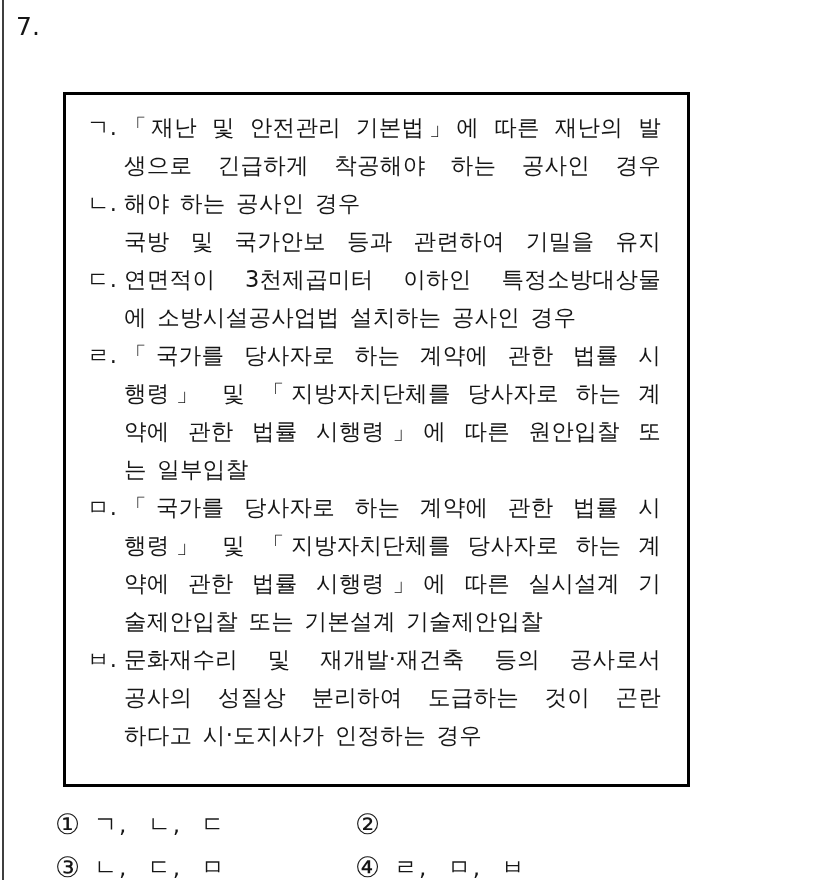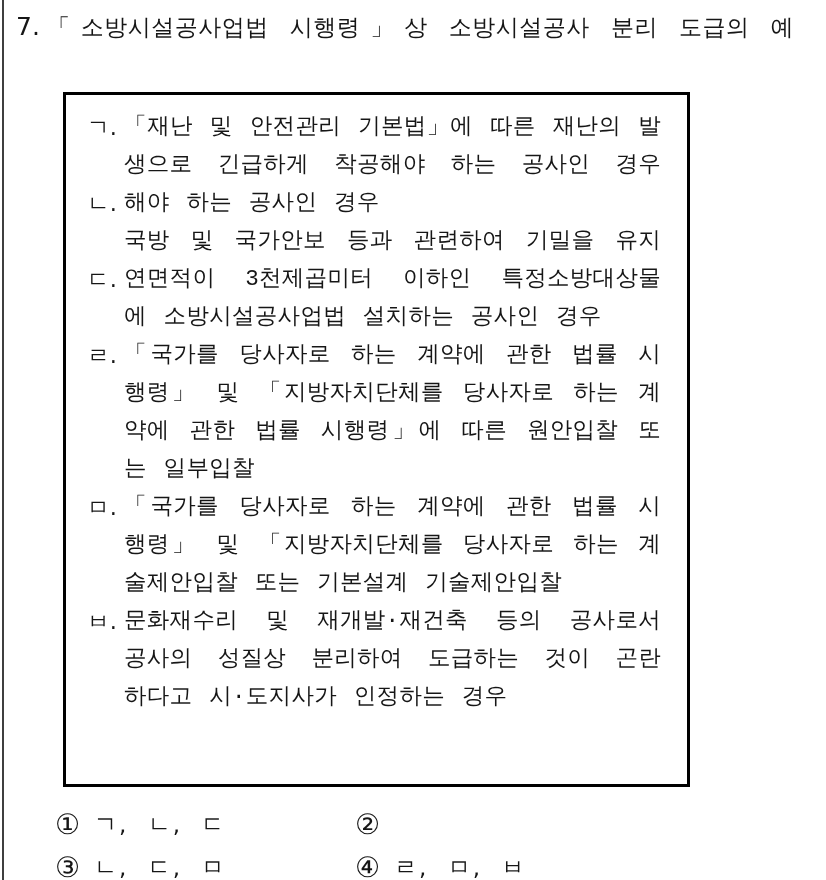--- a/index.html
+++ b/index.html
@@ -14,37 +14,36 @@
   .qtext{flex:1;min-width:0;font-size:23px;line-height:34px;letter-spacing:0.5px;word-spacing:3px;}
   .line{white-space:normal;}
   .line.j{text-align:justify;text-align-last:justify;}
   
   .bogi-box{
     position:absolute;left:63px;top:92px;width:627px;height:695px;box-sizing:border-box;
     border:3px solid #000;padding:13px 26px 0 21px;background:#fff;
   }
   .item{display:flex;font-size:22.5px;line-height:38px;letter-spacing:0.3px;word-spacing:3px;}
   .marker{width:37px;flex:none;}
-  .ilines{flex:1;min-width:0;font-family:Liberation Mono, monospace;}
+  .ilines{flex:1;min-width:0;}
   
   .choices{position:absolute;left:55px;top:803px;width:716px;}
   .crow{display:flex;height:43px;align-items:center;}
   .choice{display:flex;align-items:center;width:300px;cursor:default;}
   .cnum{font-size:28px;line-height:1;margin-right:14px;}
   .ctext{font-size:23px;letter-spacing:2px;word-spacing:10px;text-align:center;}
 </style>
 </head>
 <body>
 
 <div class="vrule"></div>
 
 <div class="question">
   <div class="qnum">7.</div>
   <div class="qtext">
-    <div class="line j">「소방시설공사업법 시행령」상 소방시설공사 분리 도급의 예</div>
   </div>
 </div>
 
 <div class="bogi-box">
 
   <div class="item">
     <div class="marker">ㄱ.</div>
     <div class="ilines">
       <div class="line j">「재난 및 안전관리 기본법」에 따른 재난의 발</div>
       <div class="line j">생으로 긴급하게 착공해야 하는 공사인 경우</div>
@@ -75,20 +74,21 @@
       <div class="line j">약에 관한 법률 시행령」에 따른 원안입찰 또</div>
       <div class="line">는 일부입찰</div>
     </div>
   </div>
 
   <div class="item">
     <div class="marker">ㅁ.</div>
     <div class="ilines">
       <div class="line j">「국가를 당사자로 하는 계약에 관한 법률 시</div>
       <div class="line j">행령」 및 「지방자치단체를 당사자로 하는 계</div>
+      <div class="line j">약에 관한 법률 시행령」에 따른 실시설계 기</div>
       <div class="line">술제안입찰 또는 기본설계 기술제안입찰</div>
     </div>
   </div>
 
   <div class="item">
     <div class="marker">ㅂ.</div>
     <div class="ilines">
       <div class="line j">문화재수리 및 재개발·재건축 등의 공사로서</div>
       <div class="line j">공사의 성질상 분리하여 도급하는 것이 곤란</div>
       <div class="line">하다고 시·도지사가 인정하는 경우</div>

